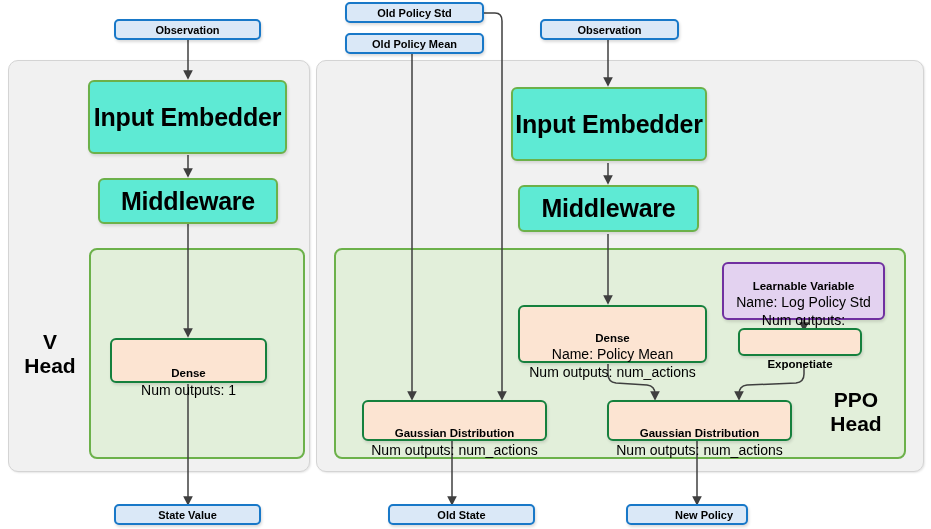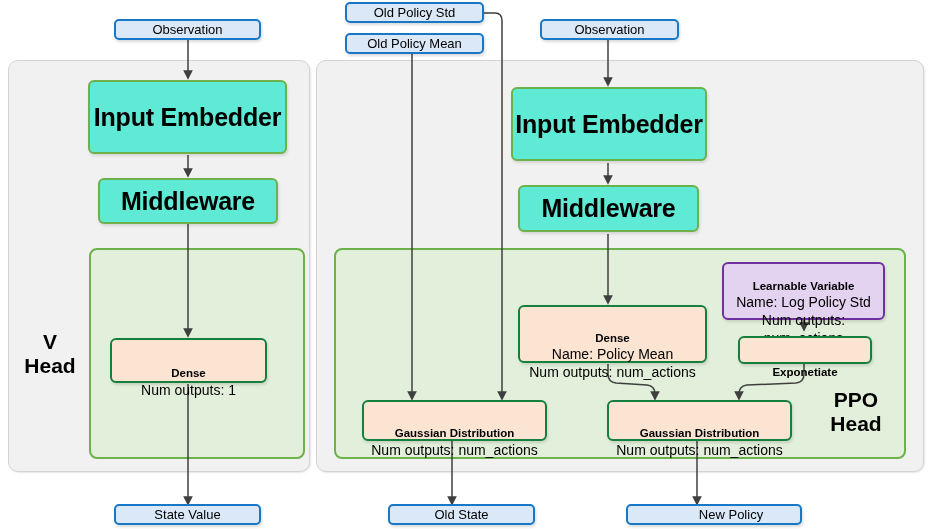--- a/index.html
+++ b/index.html
@@ -76,22 +76,22 @@
     font-weight: bold;
     line-height: 1.25;
     margin-top: 44px;
   }
   .sub-line {
     font-size: 14px;
     font-weight: normal;
     line-height: 1.3;
   }
   .chip-label {
-    font-size: 13px;
-    font-weight: normal;
+    font-size: 11px;
+    font-weight: bold;
   }
   .head-label {
     position: absolute;
     font-size: 21px;
     font-weight: bold;
     color: #000000;
     text-align: center;
     line-height: 1.12;
   }
 </style>
@@ -192,21 +192,21 @@
     <span class="sub-line">Name: Policy Mean</span>
     <span class="sub-line">Num outputs: num_actions</span>
   </div>
 
   <div class="node purple" style="left:722px; top:262px; width:163px; height:58px;">
     <span class="title-line">Learnable Variable</span>
     <span class="sub-line">Name: Log Policy Std</span>
     <span class="sub-line">Num outputs: num_actions</span>
   </div>
 
-  <div class="node orange" style="left:738px; top:336px; width:134px; height:28px;">
+  <div class="node orange" style="left:738px; top:328px; width:124px; height:28px;">
     <span class="title-line">Exponetiate</span>
   </div>
 
   <div class="node orange" style="left:362px; top:400px; width:185px; height:41px;">
     <span class="title-line">Gaussian Distribution</span>
     <span class="sub-line">Num outputs: num_actions</span>
   </div>
 
   <div class="node orange" style="left:607px; top:400px; width:185px; height:41px;">
     <span class="title-line">Gaussian Distribution</span>
@@ -214,17 +214,17 @@
   </div>
 
   <div class="node blue" style="left:114px; top:504px; width:147px; height:21px;">
     <span class="chip-label">State Value</span>
   </div>
 
   <div class="node blue" style="left:388px; top:504px; width:147px; height:21px;">
     <span class="chip-label">Old State</span>
   </div>
 
-  <div class="node blue" style="left:626px; top:504px; width:176px; height:21px;padding-left:34px;">
+  <div class="node blue" style="left:626px; top:504px; width:122px; height:21px;padding-left:34px;">
     <span class="chip-label">New Policy</span>
   </div>
 
 </div>
 
 </body></html>

